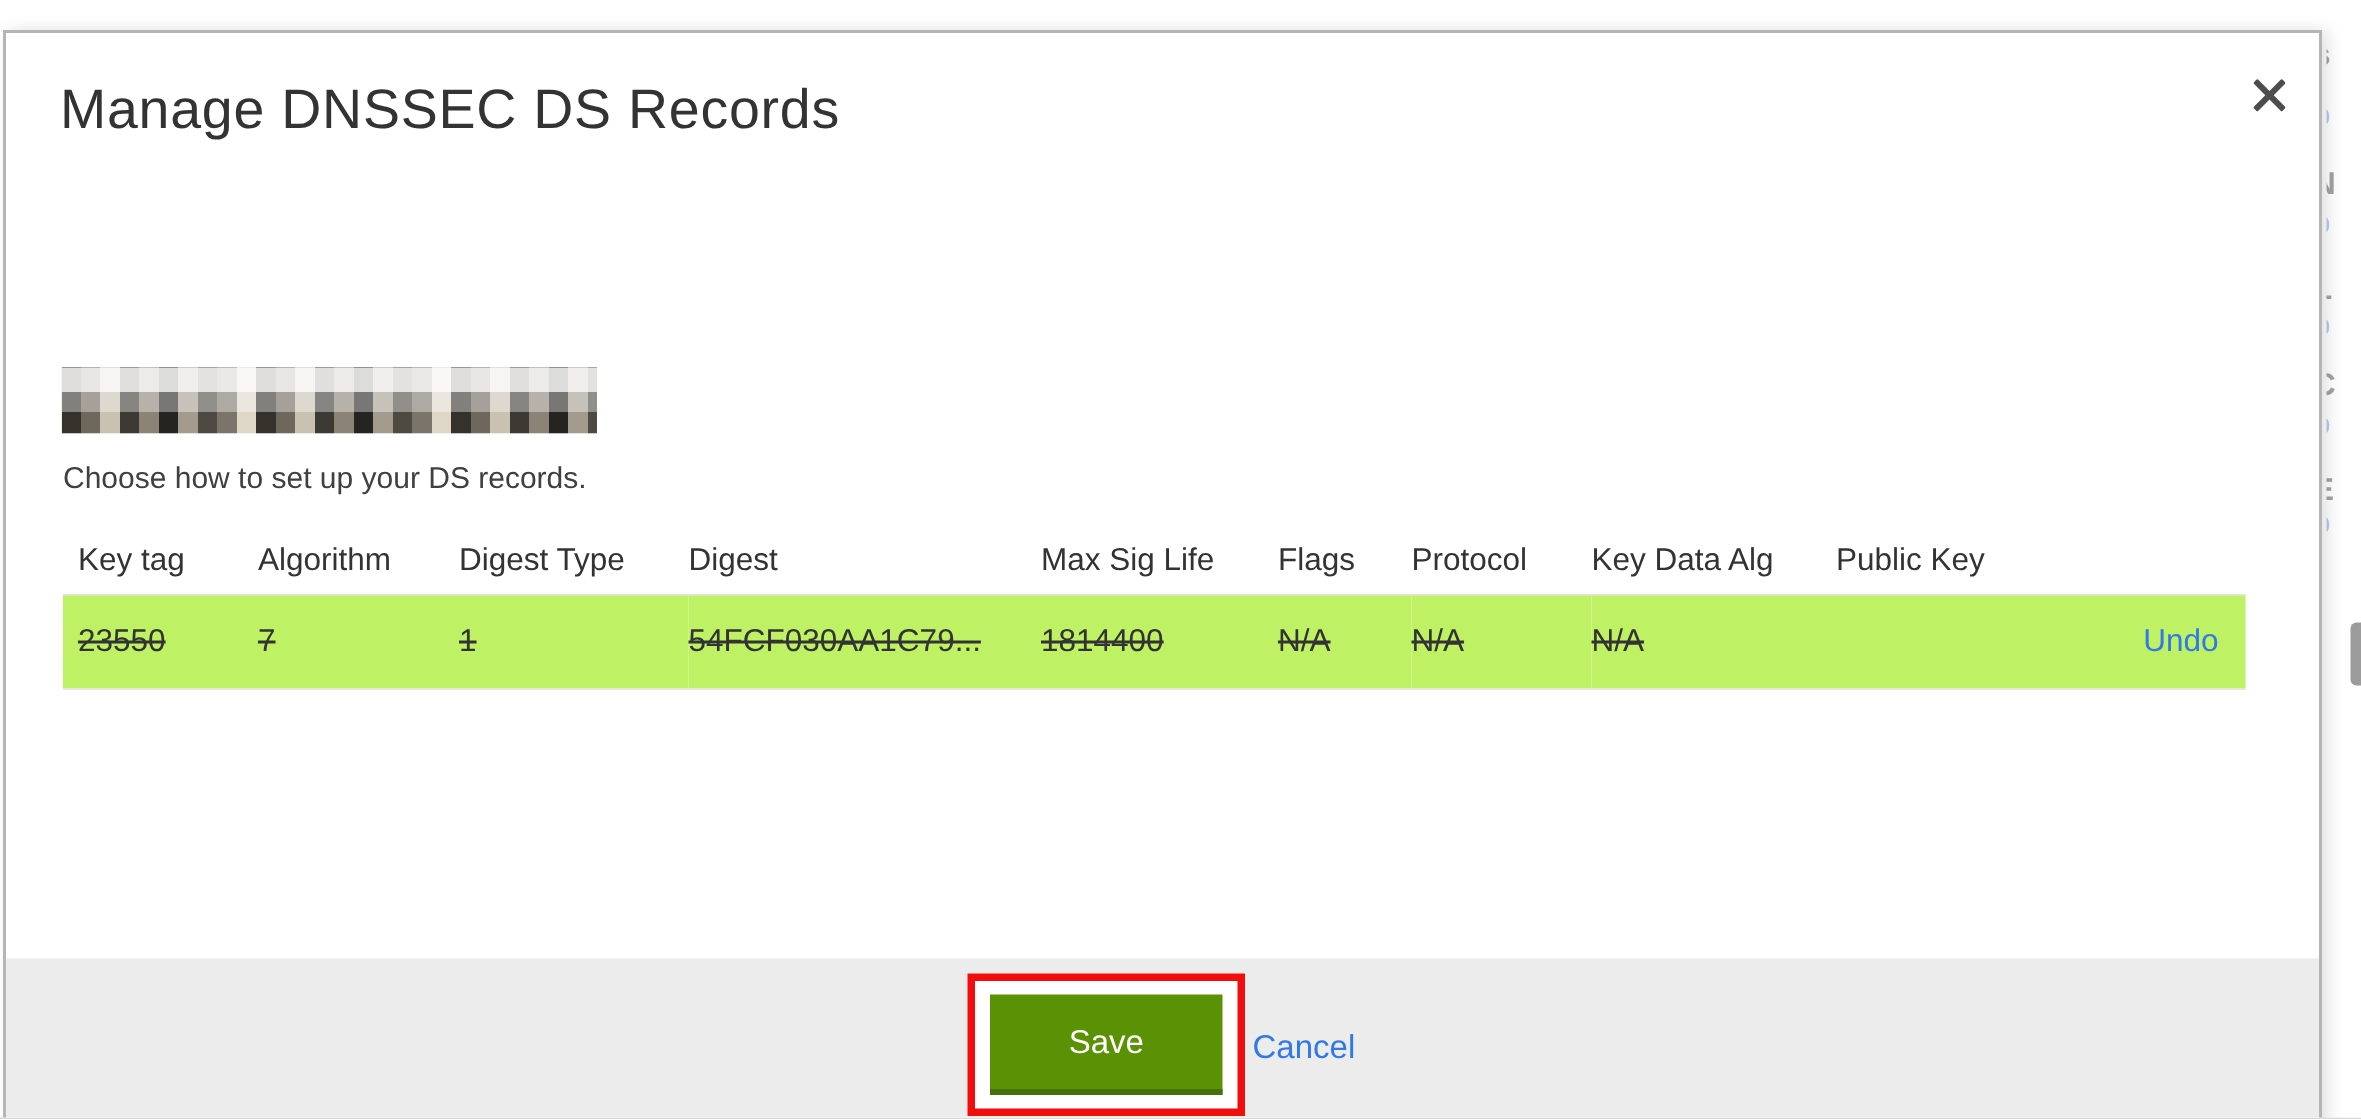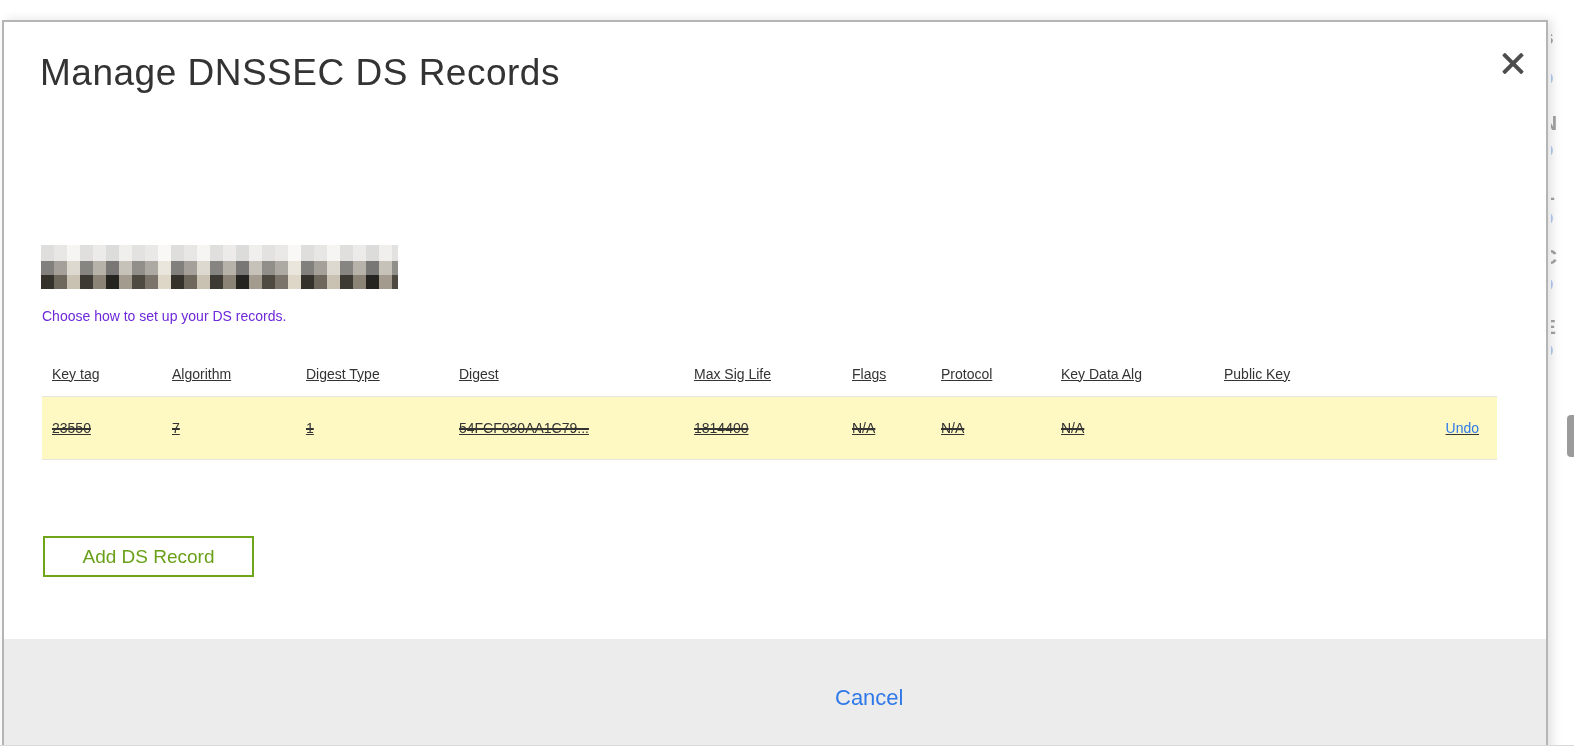--- a/index.html
+++ b/index.html
@@ -34,29 +34,29 @@
 
   
   .redacted { position:absolute; left:37px; top:223px; width:357px; height:44px;
     background-image:
       repeating-linear-gradient(0deg, rgba(255,255,255,0) 0 14px, rgba(255,255,255,0.38) 14px 28px, rgba(255,255,255,0.84) 28px 44px),
       repeating-linear-gradient(90deg, #35322c 0 13px, #6e675c 13px 26px, #c9c1b2 26px 39px,
         #3d3a34 39px 52px, #8a8376 52px 65px, #262420 65px 78px, #a39c8e 78px 91px,
         #4e4a42 91px 104px, #7b746a 104px 117px, #ded6c7 117px 130px);
   }
 
-  .instruction { position:absolute; left:38px; top:286px; font-size:14px; color:#6d28d9; }
+  .instruction { position:absolute; left:38px; top:286px; font-size:20px; color:#404040; }
 
   
   table.ds { position:absolute; left:38px; top:330px; width:1455px;
-             border-collapse:collapse; table-layout:fixed; font-size:14px; color:#333;text-decoration:underline; }
+             border-collapse:collapse; table-layout:fixed; font-size:21px; color:#333; }
   table.ds th { font-weight:normal; text-align:left; height:44px; vertical-align:middle; }
   table.ds td { height:63px; vertical-align:middle; }
   table.ds th:first-child, table.ds td:first-child { padding-left:10px; }
-  tr.stripe { background:#fef9c3; }
+  tr.stripe { background:#bef264; }
   tbody tr { border-top:1px solid #e4e4e4; }
   tbody tr:last-child { border-bottom:1px solid #e4e4e4; }
   td.strike { text-decoration:line-through; text-decoration-thickness:1.5px; }
   td.undo-cell { text-align:right; padding-right:18px;margin-top:32px; }
   a.undo { color:#2f79e8; text-decoration:none; cursor:pointer; }
 
   .add-btn { position:absolute; left:39px; top:514px; width:211px; height:41px;
              background:#fff; border:2px solid #6fa519; color:#6aa019; font-size:19px;
              font-family:inherit; cursor:pointer; }
 
@@ -137,20 +137,22 @@
           <td class="strike">N/A</td>
           <td class="strike">N/A</td>
           <td class="strike"></td>
           <td class="undo-cell">
             <a class="undo">Undo</a>
           </td>
         </tr>
       </tbody>
     </table>
 
-    <button class="add-btn">Add DS Record</button>
 
     <div class="footer">
+      <div class="red-box">
+        <button class="save-btn">Save</button>
+      </div>
       <a class="cancel">Cancel</a>
     </div>
 
   </div>
 </div>
 
 </body></html>

